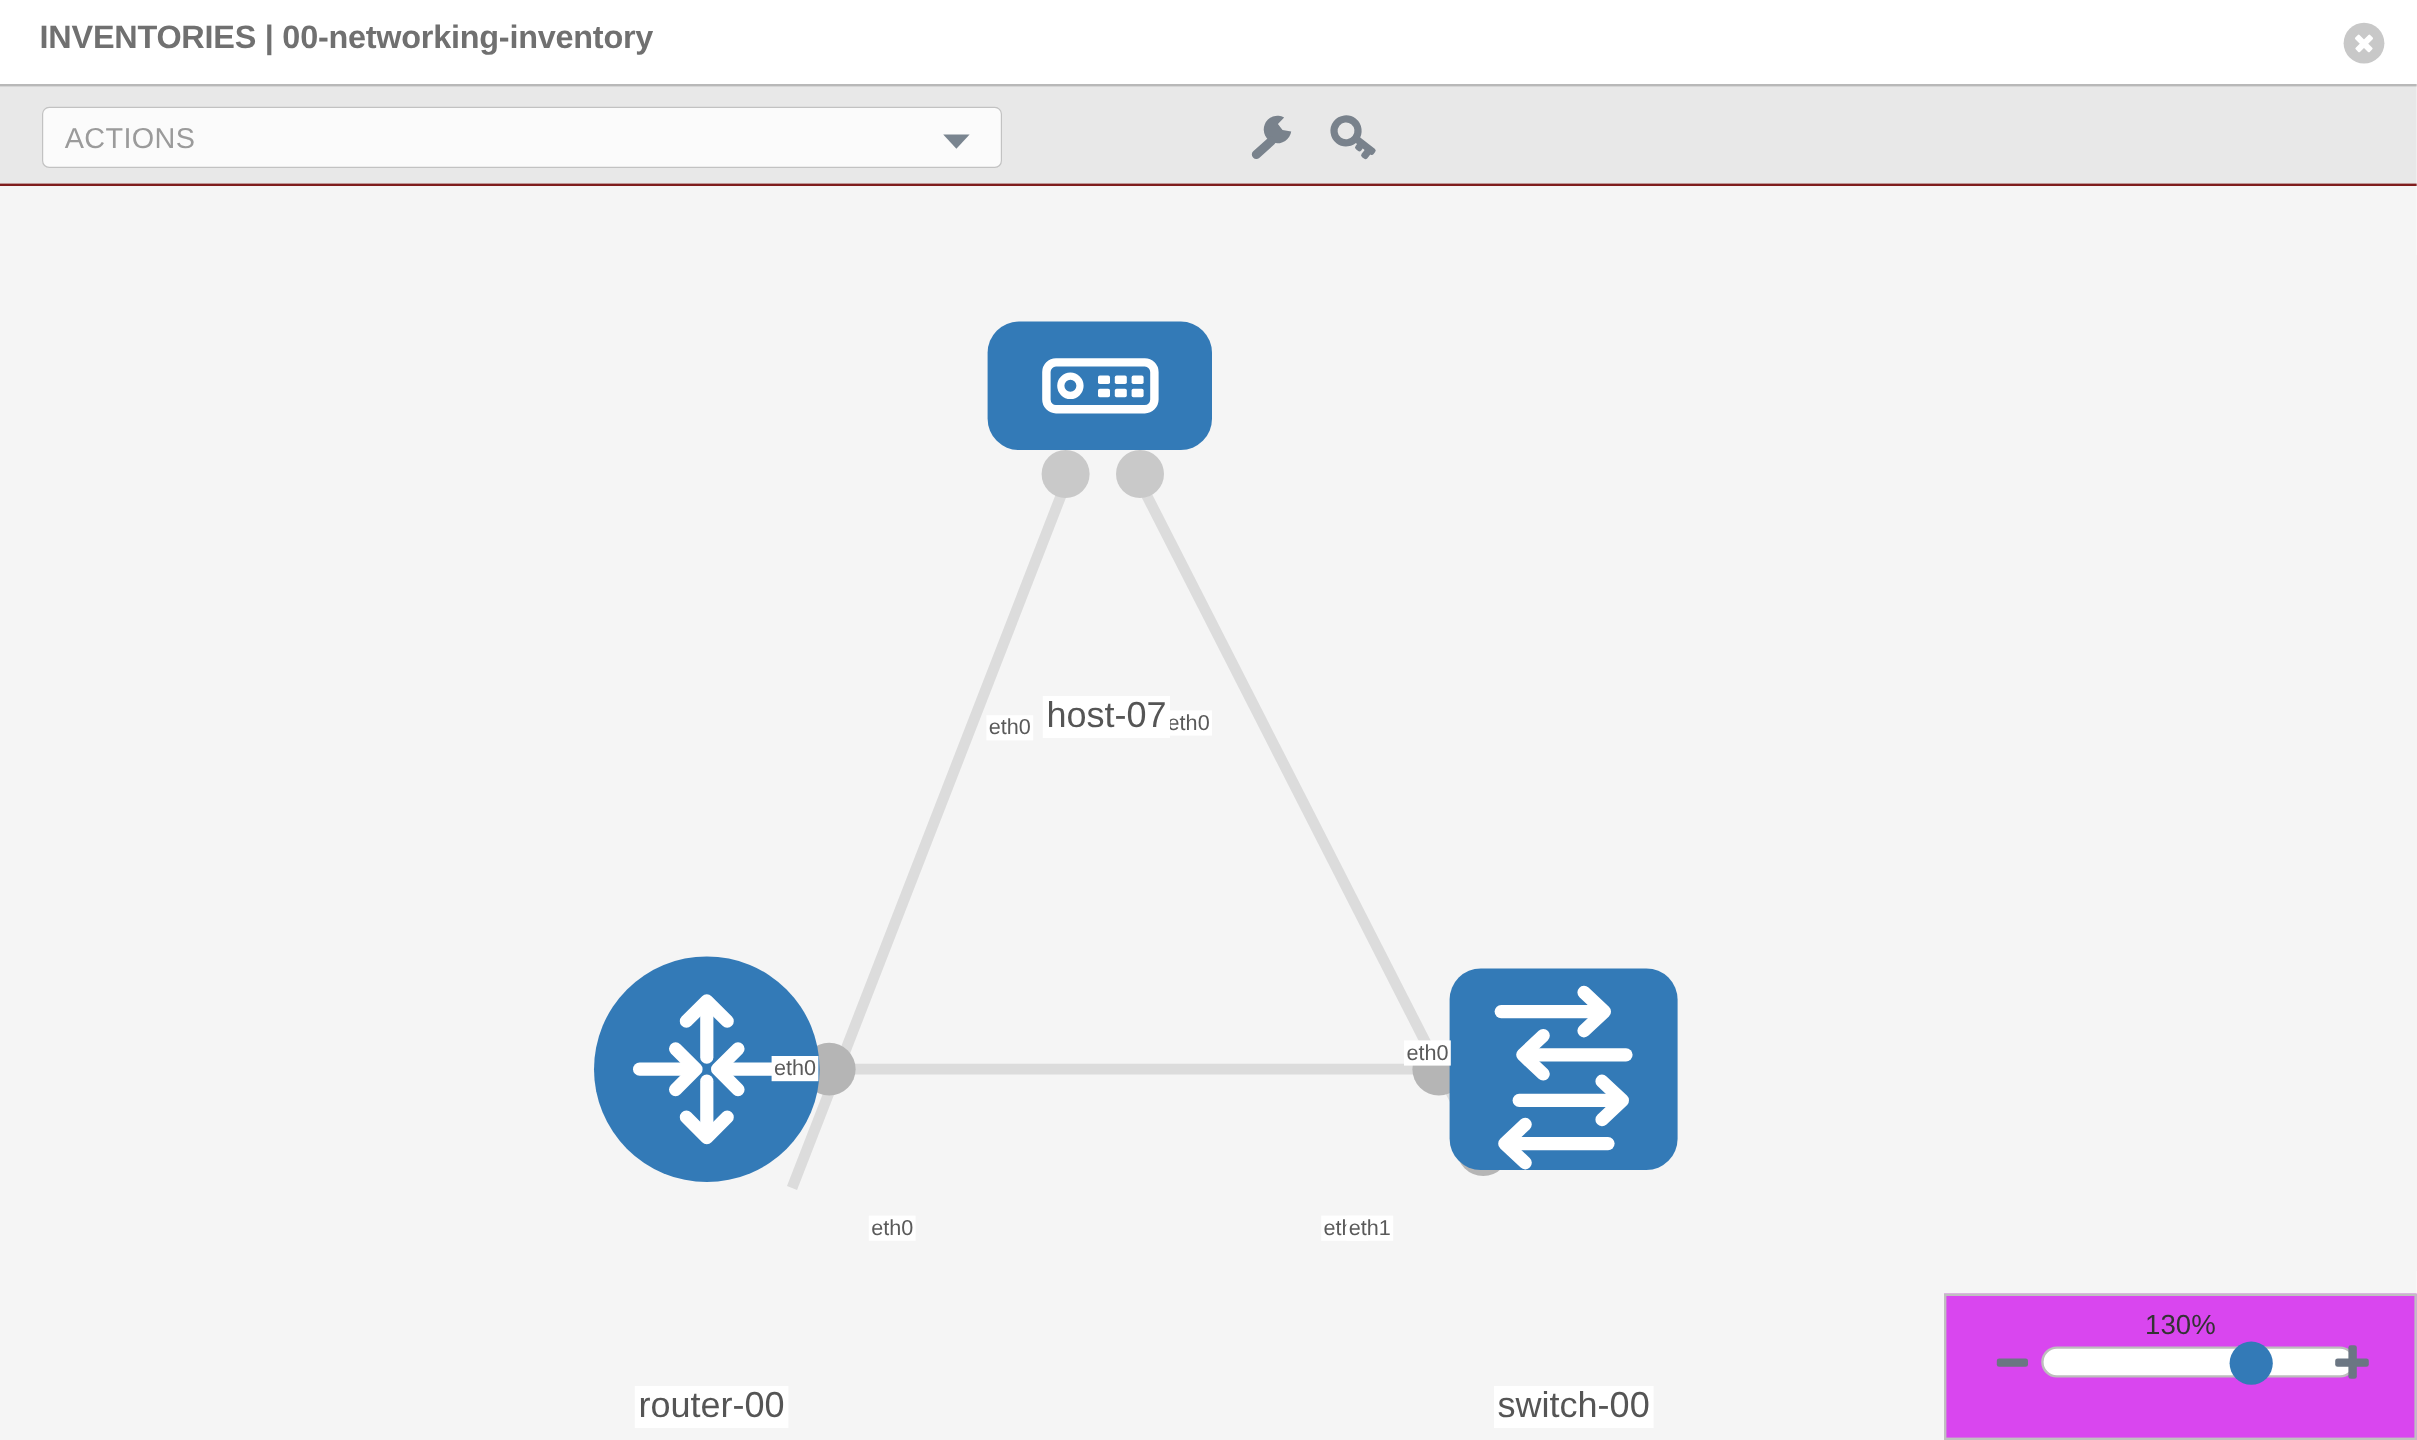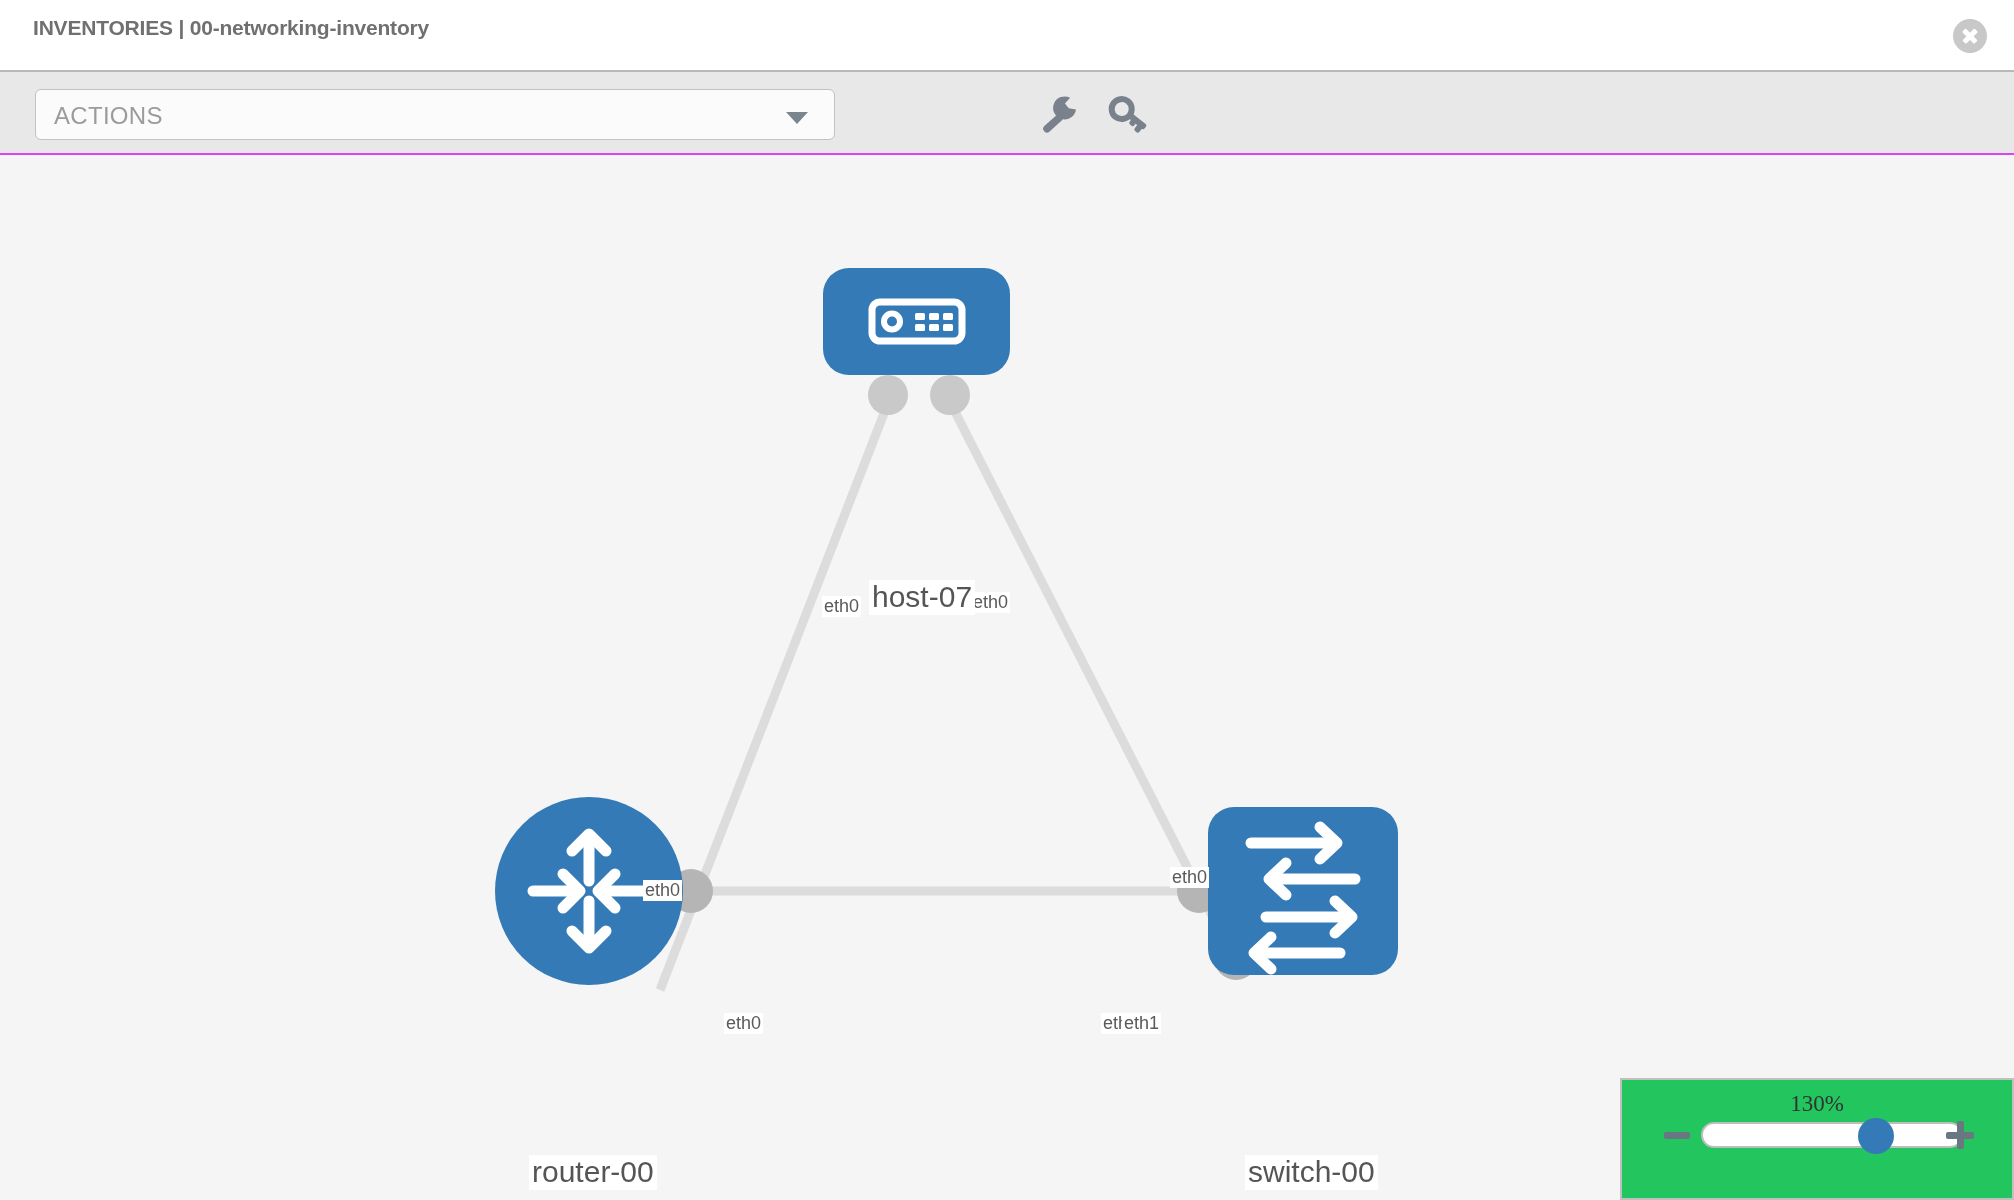--- a/index.html
+++ b/index.html
@@ -25,21 +25,21 @@
     left: 0; top: 0;
     width: 2014px;
     height: 70px;
     background: #ffffff;
     box-sizing: border-box;
   }
   .header-title {
     position: absolute;
     left: 33px;
     top: 16px;
-    font-size: 21px;
+    font-size: 27px;
     font-weight: bold;
     color: #707070;
     letter-spacing: -0.2px;
     white-space: nowrap;
   }
   .close-btn {
     position: absolute;
     right: 27px;
     top: 19px;
     width: 34px;
@@ -64,21 +64,21 @@
   .close-btn::after  { transform: translate(-50%, -50%) rotate(-45deg); }
 
   
   .toolbar {
     position: absolute;
     left: 0; top: 70px;
     width: 2014px;
     height: 85px;
     background: #e8e8e8;
     border-top: 2px solid #b8b8b8;
-    border-bottom: 2px solid #d946ef;
+    border-bottom: 2px solid #7f1d1d;
     box-sizing: border-box;
   }
 
   .actions-select {
     position: absolute;
     left: 35px;
     top: 17px;
     width: 800px;
     height: 51px;
     background: #fbfbfb;
@@ -172,24 +172,23 @@
     line-height: 1.15;
   }
 
   
   .zoom-panel {
     position: absolute;
     left: 1620px;
     top: 1078px;
     width: 394px;
     height: 122px;
-    background: #22c55e;
+    background: #d946ef;
     border: 2px solid #c0c0c0;
     box-sizing: border-box;
-    font-family: Liberation Serif, serif;
   }
   .zoom-value {
     position: absolute;
     top: 11px;
     left: 0;
     width: 100%;
     text-align: center;
     font-size: 23px;
     color: #333333;
   }

